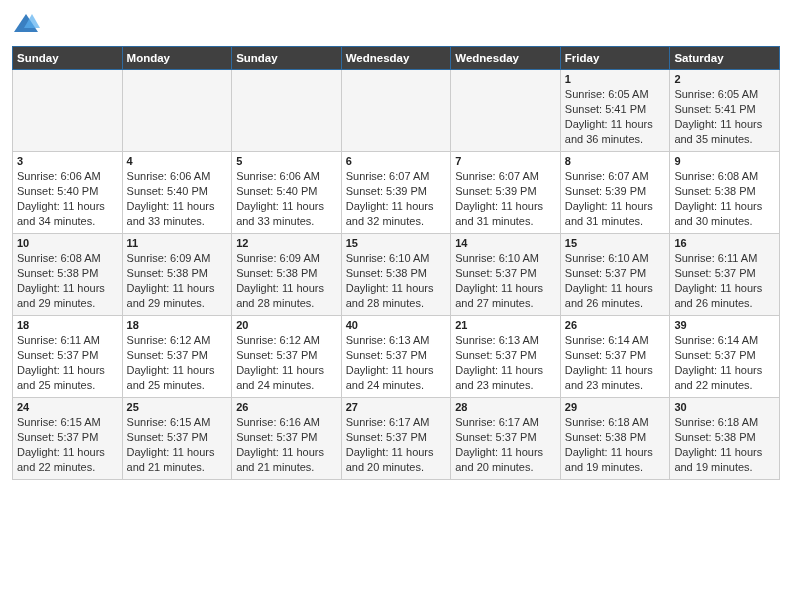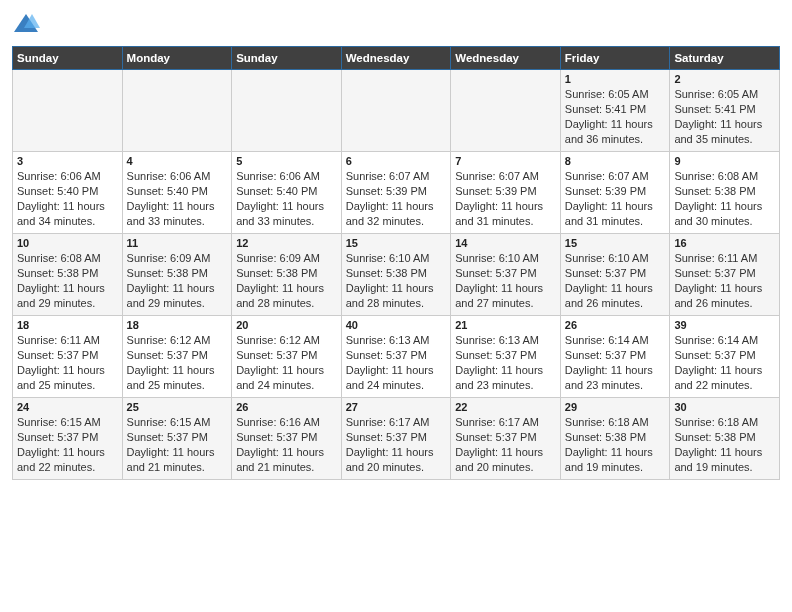--- a/index.html
+++ b/index.html
@@ -321,21 +321,21 @@
 and 21 minutes.</div>
           </td>
           <td>
             <span class="day-num">27</span>
             <div class="day-info" style="white-space: pre-line;">Sunrise: 6:17 AM
 Sunset: 5:37 PM
 Daylight: 11 hours
 and 20 minutes.</div>
           </td>
           <td>
-            <span class="day-num">22</span>
+            <span class="day-num">28</span>
             <div class="day-info" style="white-space: pre-line;">Sunrise: 6:17 AM
 Sunset: 5:37 PM
 Daylight: 11 hours
 and 20 minutes.</div>
           </td>
           <td>
             <span class="day-num">29</span>
             <div class="day-info" style="white-space: pre-line;">Sunrise: 6:18 AM
 Sunset: 5:38 PM
 Daylight: 11 hours

